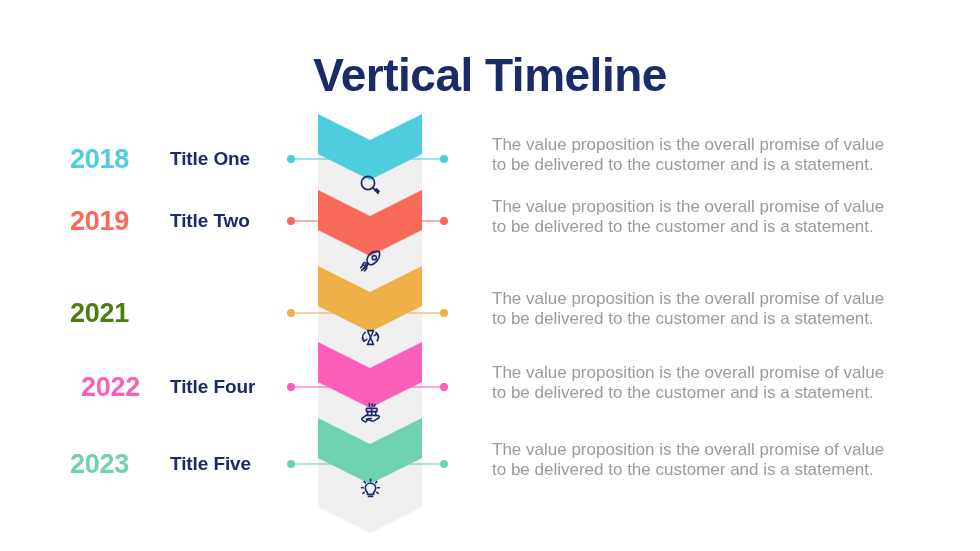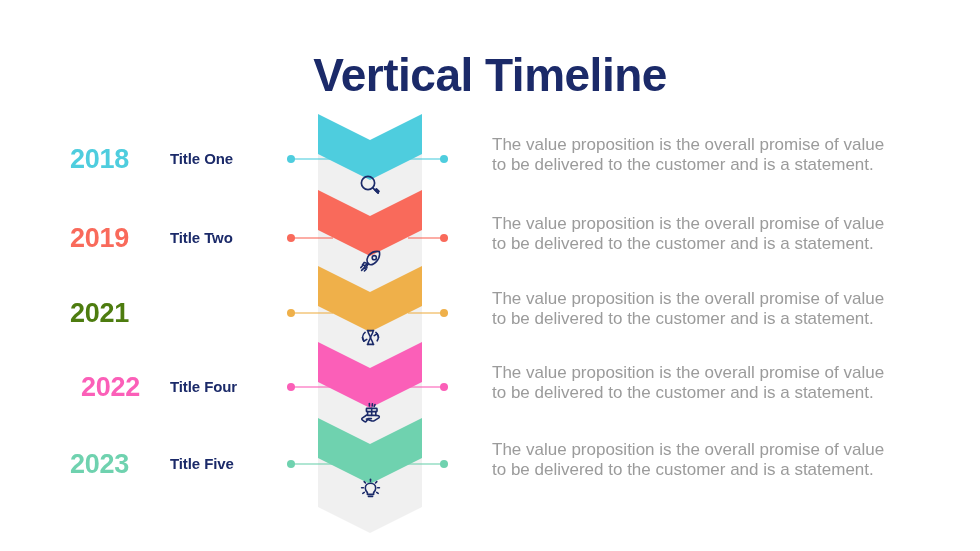--- a/index.html
+++ b/index.html
@@ -104,21 +104,21 @@
     text-align: left;
     font-size: 27px;
     font-weight: bold;
     line-height: 34px;
     letter-spacing: -0.3px;
   }
   .row-title {
     position: absolute;
     left: 170px;
     width: 130px;
-    font-size: 15px;
+    font-size: 19px;
     font-weight: bold;
     line-height: 34px;
     color: #1b2a69;
     letter-spacing: -0.1px;
   }
   .body-text {
     position: absolute;
     left: 492px;
     width: 404px;
     font-size: 17px;
@@ -269,21 +269,21 @@
       <div class="line" style="background: rgb(78, 205, 222);"></div>
       <div class="dot" style="background: rgb(78, 205, 222);"></div>
     </div>
     <div class="conn right">
       <div class="line" style="background: rgb(78, 205, 222);"></div>
       <div class="dot" style="background: rgb(78, 205, 222);"></div>
     </div>
     <div class="body-text">The value proposition is the overall promise of value to be delivered to the customer and is a statement.</div>
   </div>
 
-  <div class="row" style="top:221px;">
+  <div class="row" style="top:204px;">
     <div class="year" style="color: rgb(249, 106, 91);">2019</div>
     <div class="row-title">Title Two</div>
     <div class="conn left">
       <div class="line" style="background: rgb(249, 106, 91);"></div>
       <div class="dot" style="background: rgb(249, 106, 91);"></div>
     </div>
     <div class="conn right">
       <div class="line" style="background: rgb(249, 106, 91);"></div>
       <div class="dot" style="background: rgb(249, 106, 91);"></div>
     </div>

